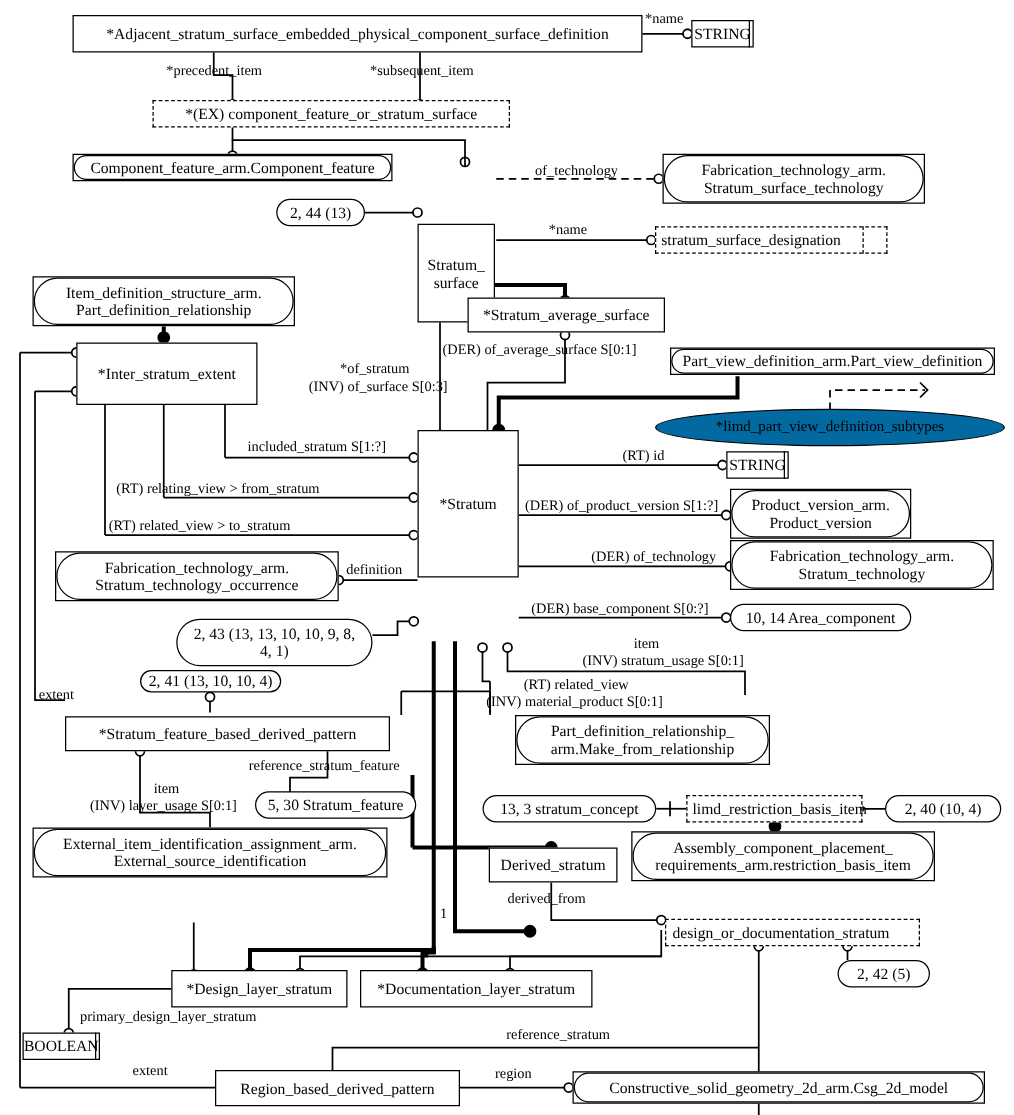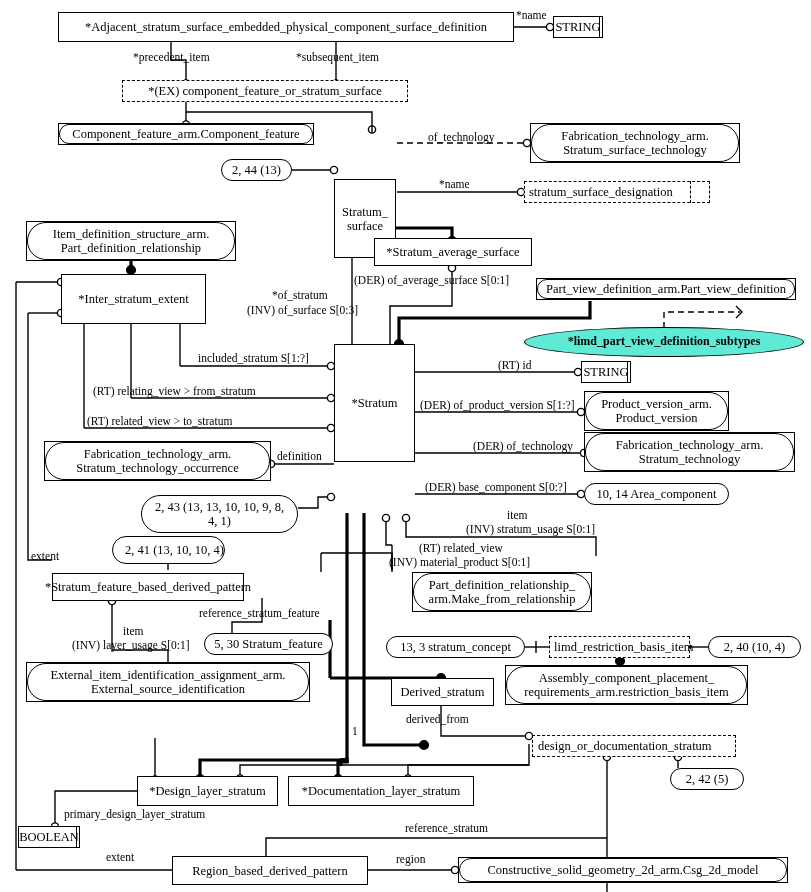--- a/index.html
+++ b/index.html
@@ -18,21 +18,21 @@
   
   .pill{border:1.5px solid #000;border-radius:999px;background:#fff;font-size:12.5px;white-space:pre-line;}
   
   .dashed{border:1.7px dashed #000;background:#fff;font-size:12.5px;}
   
   .dtbar{position:absolute;top:0;bottom:0;width:0;border-left:1.7px dashed #000;}
   
   .simple{border:1.6px solid #000;background:#fff;font-size:12.5px;}
   .sbar{position:absolute;border-left:1.6px solid #000;}
   
-  .ellipse{border:1.6px solid #000;border-radius:50%;background:#5eead4;font-size:12.5px;font-weight:bold;}
+  .ellipse{border:1.6px solid #000;border-radius:50%;background:#0369a1;font-size:12.5px;}
 
   .lbl{position:absolute;font-size:11.5px;color:#000;white-space:pre;line-height:1.18;}
 </style>
 </head>
 <body>
 
 <div id="canvas">
 
   <svg class="layer" viewBox="0 0 811 892">
     <defs>
@@ -278,39 +278,39 @@
   <div class="node ref" style="left:44px;top:441px;width:227px;height:40px;">
     <div class="inner"><span>Fabrication_technology_arm.
 Stratum_technology_occurrence</span></div>
   </div>
 
   <div class="node pill" style="left:141px;top:495px;width:157px;height:38px;display:flex;align-items:center;justify-content:center;">
     <span>2, 43 (13, 13, 10, 10, 9, 8,
 4, 1)</span>
   </div>
 
-  <div class="node pill" style="left:112px;top:536px;width:113px;height:28px;display:flex;align-items:center;justify-content:flex-end;">
+  <div class="node pill" style="left:112px;top:536px;width:113px;height:18px;display:flex;align-items:center;justify-content:center;">
     <span>2, 41 (13, 10, 10, 4)</span>
   </div>
 
-  <div class="node ent" style="left:52px;top:573px;width:192px;height:28px;justify-content:center;">
+  <div class="node ent" style="left:52px;top:573px;width:260px;height:28px;justify-content:center;">
     <span>*Stratum_feature_based_derived_pattern</span>
   </div>
 
   <div class="node pill" style="left:204px;top:633px;width:129px;height:22px;display:flex;align-items:center;justify-content:center;">
     <span>5, 30 Stratum_feature</span>
   </div>
 
   <div class="node ref" style="left:26px;top:662px;width:284px;height:40px;">
     <div class="inner"><span>External_item_identification_assignment_arm.
 External_source_identification</span></div>
   </div>
 
 
-  <div class="node ref" style="left:412px;top:572px;width:180px;height:40px;">
+  <div class="node ref" style="left:412px;top:572px;width:204px;height:40px;">
     <div class="inner"><span>Part_definition_relationship_
 arm.Make_from_relationship</span></div>
   </div>
 
 
   <div class="node pill" style="left:386px;top:636px;width:139px;height:22px;display:flex;align-items:center;justify-content:center;">
     <span>13, 3 stratum_concept</span>
   </div>
 
   <div class="node dashed" style="left:549px;top:636px;width:141px;height:22px;justify-content:flex-start;padding-left:4px;">

